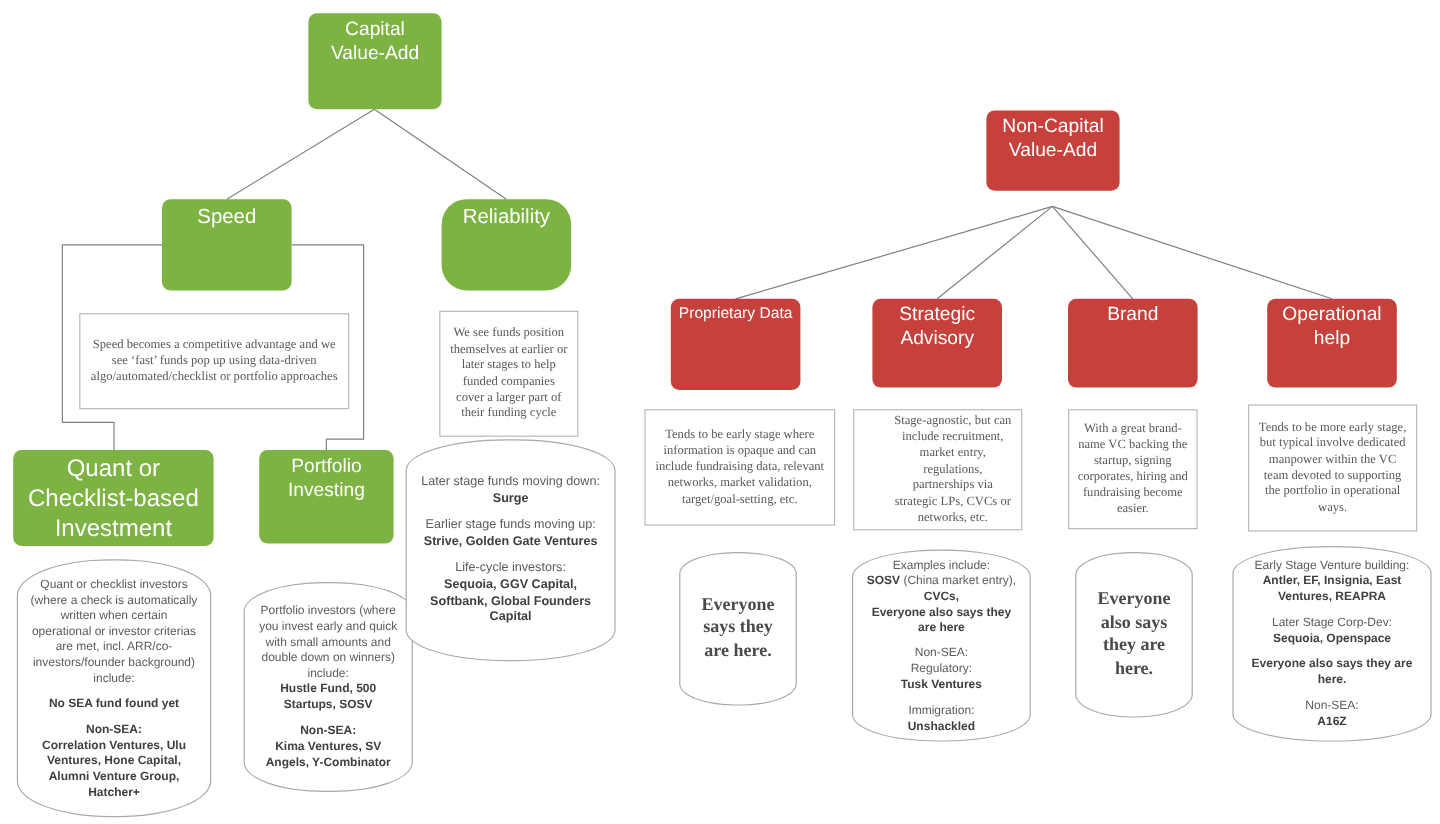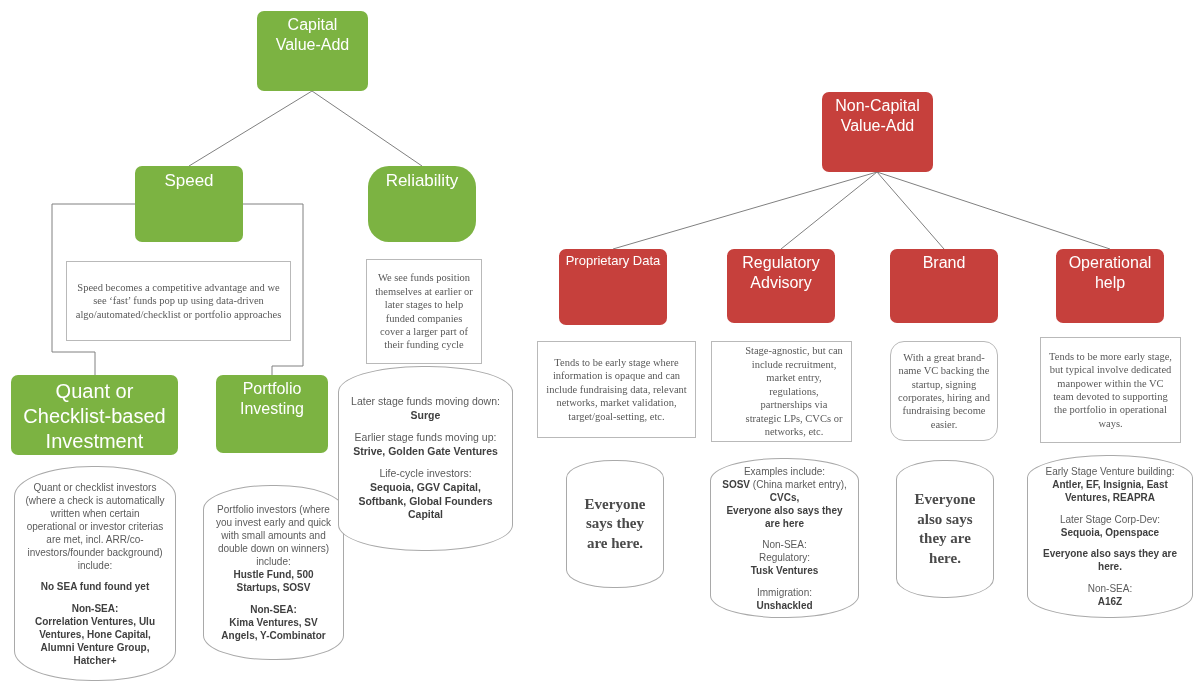--- a/index.html
+++ b/index.html
@@ -153,50 +153,50 @@
         <div>Later stage funds moving down: <b>Surge</b></div>
         <span class="gap"></span>
         <div>Earlier stage funds moving up:</div>
         <div><b>Strive, Golden Gate Ventures</b></div>
         <span class="gap"></span>
         <div>Life-cycle investors:</div>
         <div><b>Sequoia, GGV Capital, Softbank, Global Founders Capital</b></div>
       </span>
   </div>
 
-  <div class="node red" style="left:822px; top:92px; width:111px; height:80px; font-size:16px;">
+  <div class="node red" style="left:822px; top:92px; width:111px; height:67px; font-size:16px;">
     <span style="white-space:pre-line;">Non-Capital
 Value-Add</span>
   </div>
 
   <div class="node red" style="left:559px; top:249px; width:108px; height:76px; font-size:13px;">
     <span>Proprietary Data</span>
   </div>
 
   <div class="node red" style="left:727px; top:249px; width:108px; height:74px; font-size:16px;">
-    <span>Regulatory Advisory</span>
+    <span>Strategic Advisory</span>
   </div>
 
   <div class="node red" style="left:890px; top:249px; width:108px; height:74px; font-size:16px;">
     <span>Brand</span>
   </div>
 
   <div class="node red" style="left:1056px; top:249px; width:108px; height:74px; font-size:16px;">
     <span>Operational help</span>
   </div>
 
   <div class="infobox" style="left:537px; top:341px; width:159px; height:97px; font-size:10.5px;">
     <span class="inner">Tends to be early stage where information is opaque and can include fundraising data, relevant networks, market validation, target/goal-setting, etc.</span>
   </div>
 
   <div class="infobox" style="left:711px; top:341px; width:141px; height:101px; font-size:10.5px;padding-left:32px;">
     <span class="inner">Stage-agnostic, but can include recruitment, market entry, regulations, partnerships via strategic LPs, CVCs or networks, etc.</span>
   </div>
 
-  <div class="infobox" style="left:890px; top:341px; width:108px; height:100px; font-size:10.5px;border-radius:14px;">
+  <div class="infobox" style="left:890px; top:341px; width:108px; height:100px; font-size:10.5px;">
     <span class="inner">With a great brand-name VC backing the startup, signing corporates, hiring and fundraising become easier.</span>
   </div>
 
   <div class="infobox" style="left:1040px; top:337px; width:141px; height:106px; font-size:10.5px;">
     <span class="inner">Tends to be more early stage, but typical involve dedicated manpower within the VC team devoted to supporting the portfolio in operational ways.</span>
   </div>
 
   <div class="bubble big-text" style="left:566px; top:460px; width:98px; height:128px; font-size:15px;">
     <span class="inner">Everyone says they are here.</span>
   </div>

